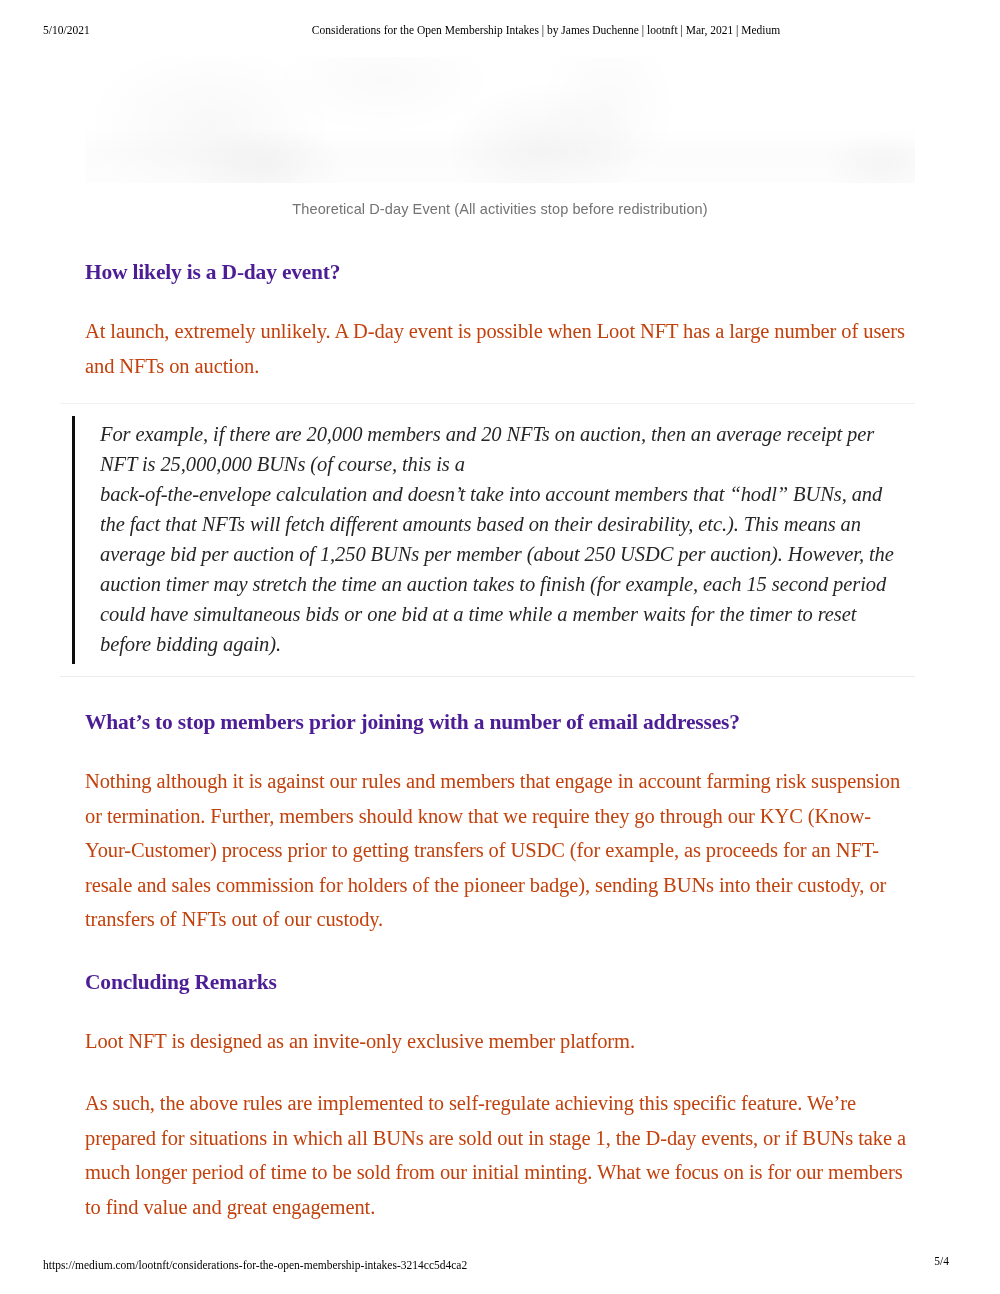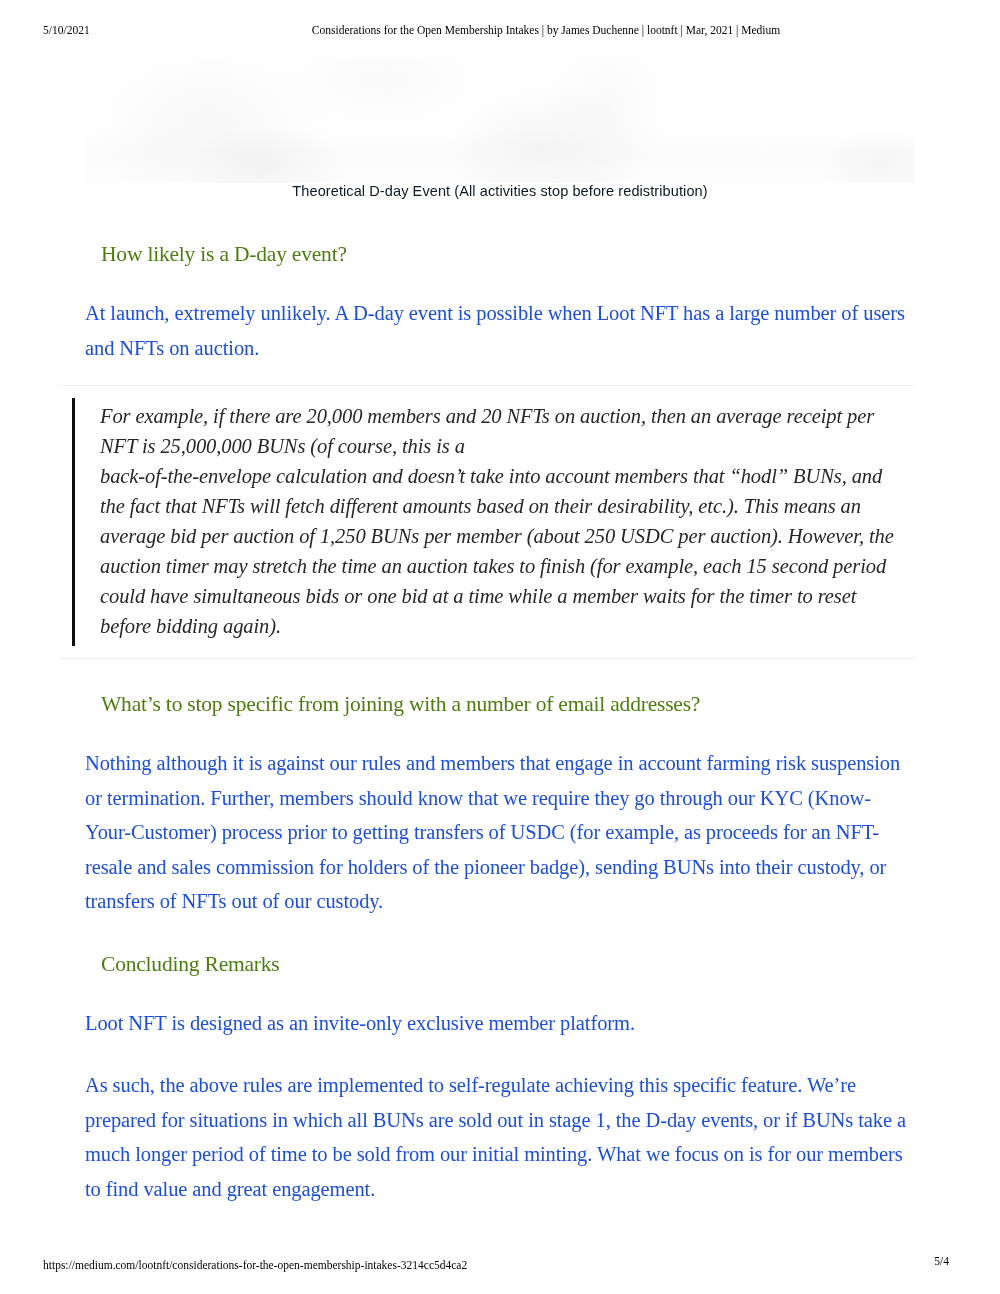--- a/index.html
+++ b/index.html
@@ -25,28 +25,28 @@
     background-image:
       radial-gradient(ellipse 180px 120px at 15% 55%, rgba(0,0,0,0.028), rgba(0,0,0,0) 70%),
       radial-gradient(ellipse 120px 60px at 22% 88%, rgba(0,0,0,0.032), rgba(0,0,0,0) 70%),
       radial-gradient(ellipse 160px 80px at 36% 18%, rgba(0,0,0,0.018), rgba(0,0,0,0) 70%),
       radial-gradient(ellipse 140px 95px at 55% 72%, rgba(0,0,0,0.035), rgba(0,0,0,0) 70%),
       radial-gradient(ellipse 100px 120px at 63% 40%, rgba(0,0,0,0.02), rgba(0,0,0,0) 70%),
       radial-gradient(ellipse 90px 50px at 96% 86%, rgba(0,0,0,0.03), rgba(0,0,0,0) 70%),
       linear-gradient(to bottom, rgba(0,0,0,0) 55%, rgba(0,0,0,0.013) 75%, rgba(0,0,0,0.008) 100%);
   }
   .figure-caption {
-    text-align:center;
+    margin-top:18px; text-align:center;
     font-family:"Liberation Sans","DejaVu Sans",sans-serif;
-    font-size:14.5px; color:#0f172a; letter-spacing:0.1px;
+    font-size:14.5px; color:#737373; letter-spacing:0.1px;
   }
-  h2 { font-size:21.5px; line-height:27px; margin:16px; font-weight:400; color:#4d7c0f; letter-spacing:-0.2px; }
+  h2 { font-size:21.5px; line-height:27px; margin:0; font-weight:700; color:#4c1d95; letter-spacing:-0.2px; }
   .h-first   { margin-top:42px; }
   .h-section { margin-top:32px; }
-  p { font-size:20.5px; line-height:34.5px; margin:28px 0 0 0; letter-spacing:-0.1px; color:#1d4ed8; }
+  p { font-size:20.5px; line-height:34.5px; margin:28px 0 0 0; letter-spacing:-0.1px; color:#c2410c; }
   .quote-wrap {
     margin:20px 0 0 -25px;
     border-top:1px solid #f0f0f0; border-bottom:1px solid #ececec;
   }
   blockquote {
     margin:12px; border-left:3.5px solid #0d0d0d;
     padding:3px 8px 5px 25px;
     font-style:italic; font-size:20.5px; line-height:30px; color:#262626; letter-spacing:-0.1px;
   }
 </style>
@@ -71,21 +71,21 @@
 
     <p>At launch, extremely unlikely. A D-day event is possible when Loot NFT has a large number of users and NFTs on auction.</p>
 
     <div class="quote-wrap">
       <blockquote>
         <span>For example, if there are 20,000 members and 20 NFTs on auction, then an average receipt per NFT is 25,000,000 BUNs (of course, this is a</span><br>
         <span>back-of-the-envelope calculation and doesn’t take into account members that “hodl” BUNs, and the fact that NFTs will fetch different amounts based on their desirability, etc.). This means an average bid per auction of 1,250 BUNs per member (about 250 USDC per auction). However, the auction timer may stretch the time an auction takes to finish (for example, each 15 second period could have simultaneous bids or one bid at a time while a member waits for the timer to reset before bidding again).</span>
       </blockquote>
     </div>
 
-    <h2 class="h-section">What’s to stop specific from joining with a number of email addresses?</h2>
+    <h2 class="h-section">What’s to stop members prior joining with a number of email addresses?</h2>
 
     <p>Nothing although it is against our rules and members that engage in account farming risk suspension or termination. Further, members should know that we require they go through our KYC (Know-Your-Customer) process prior to getting transfers of USDC (for example, as proceeds for an NFT-resale and sales commission for holders of the pioneer badge), sending BUNs into their custody, or transfers of NFTs out of our custody.</p>
 
     <h2 class="h-section">Concluding Remarks</h2>
 
     <p>Loot NFT is designed as an invite-only exclusive member platform.</p>
 
     <p>As such, the above rules are implemented to self-regulate achieving this specific feature. We’re prepared for situations in which all BUNs are sold out in stage 1, the D-day events, or if BUNs take a much longer period of time to be sold from our initial minting. What we focus on is for our members to find value and great engagement.</p>
 
   </div>

